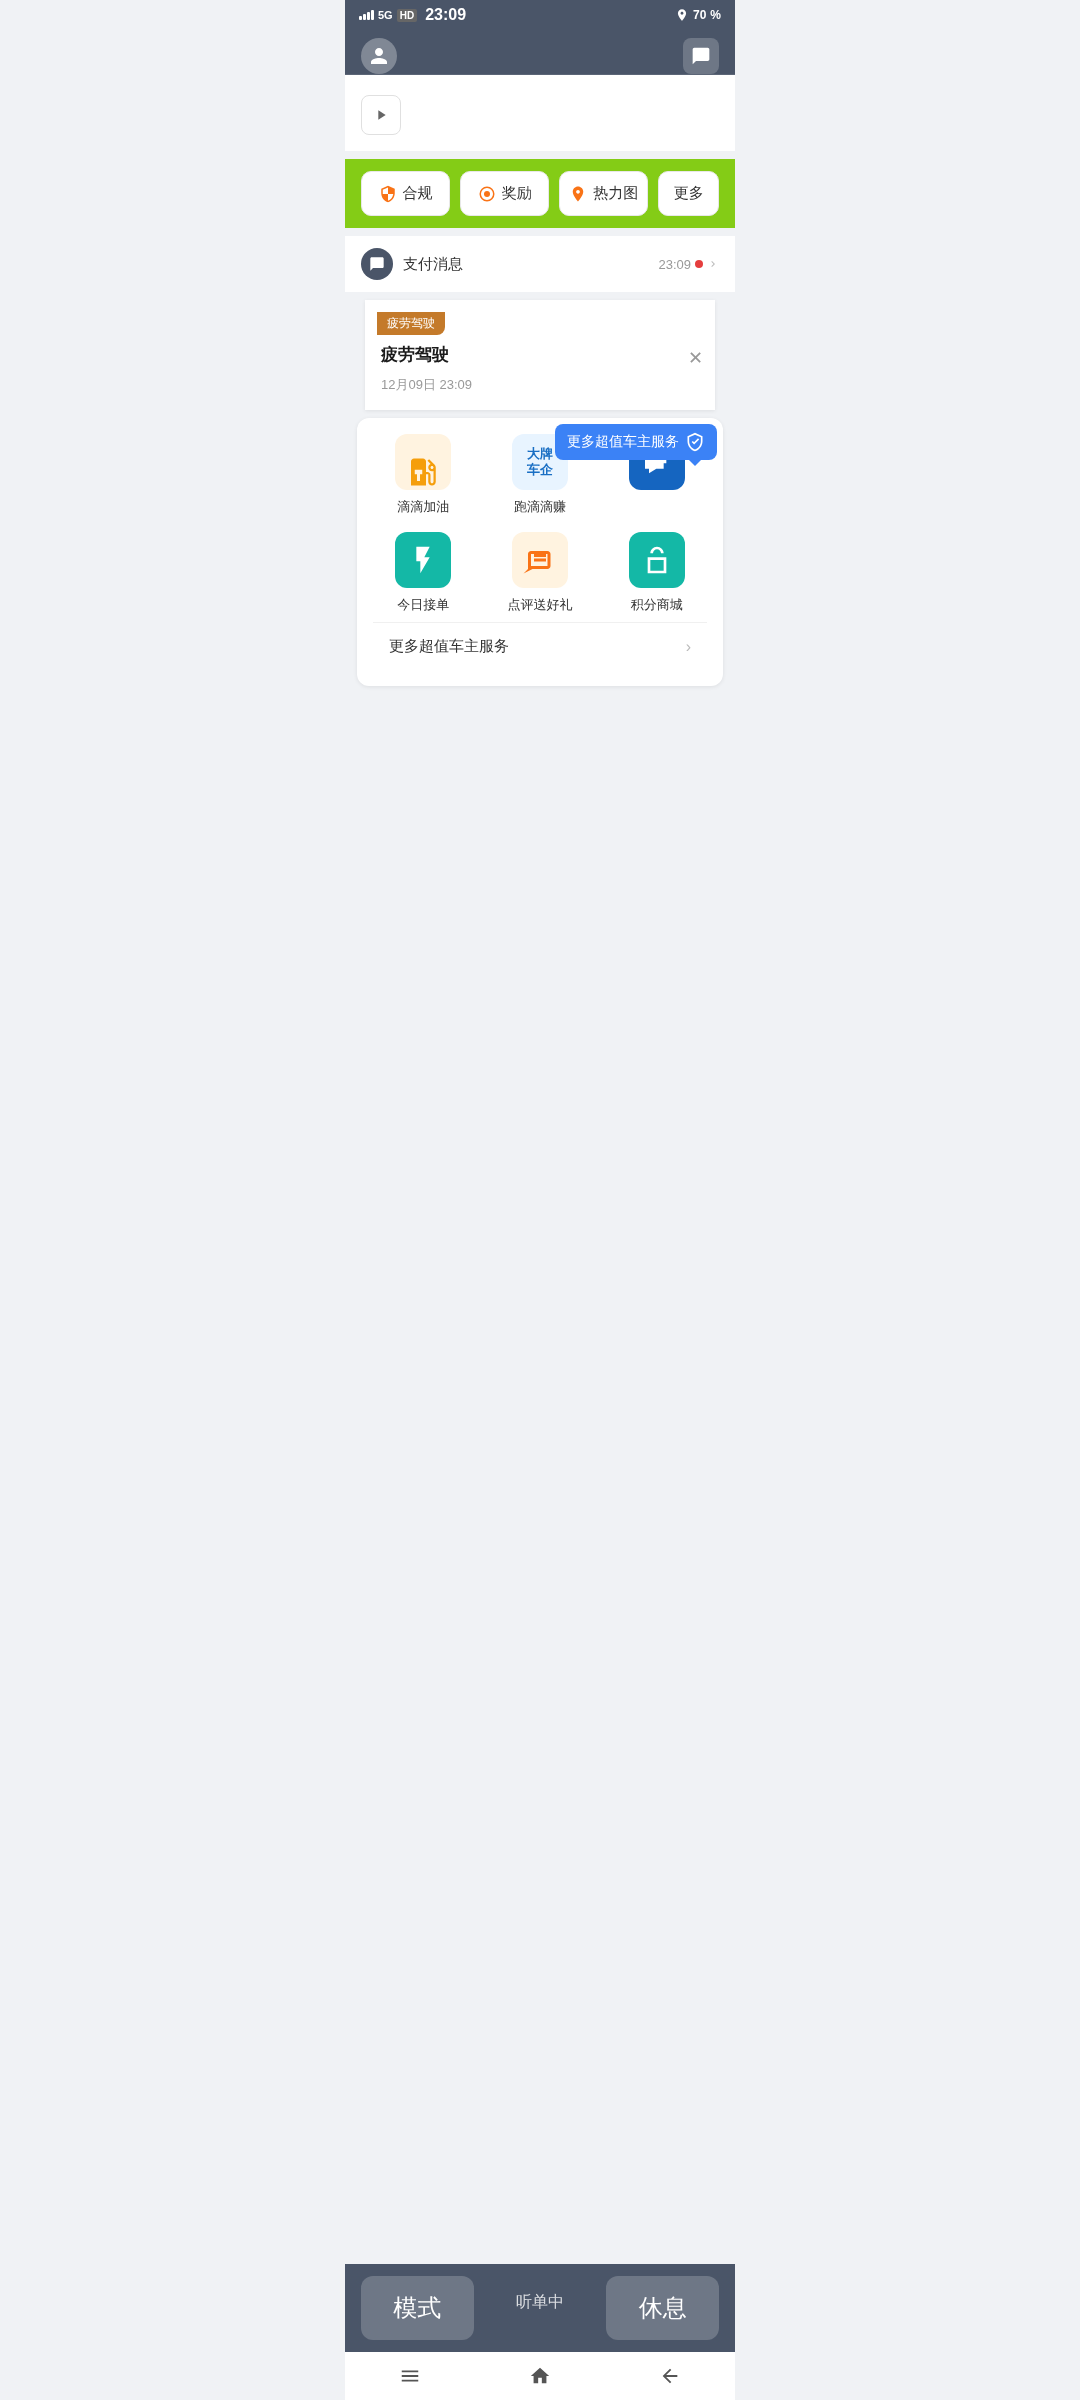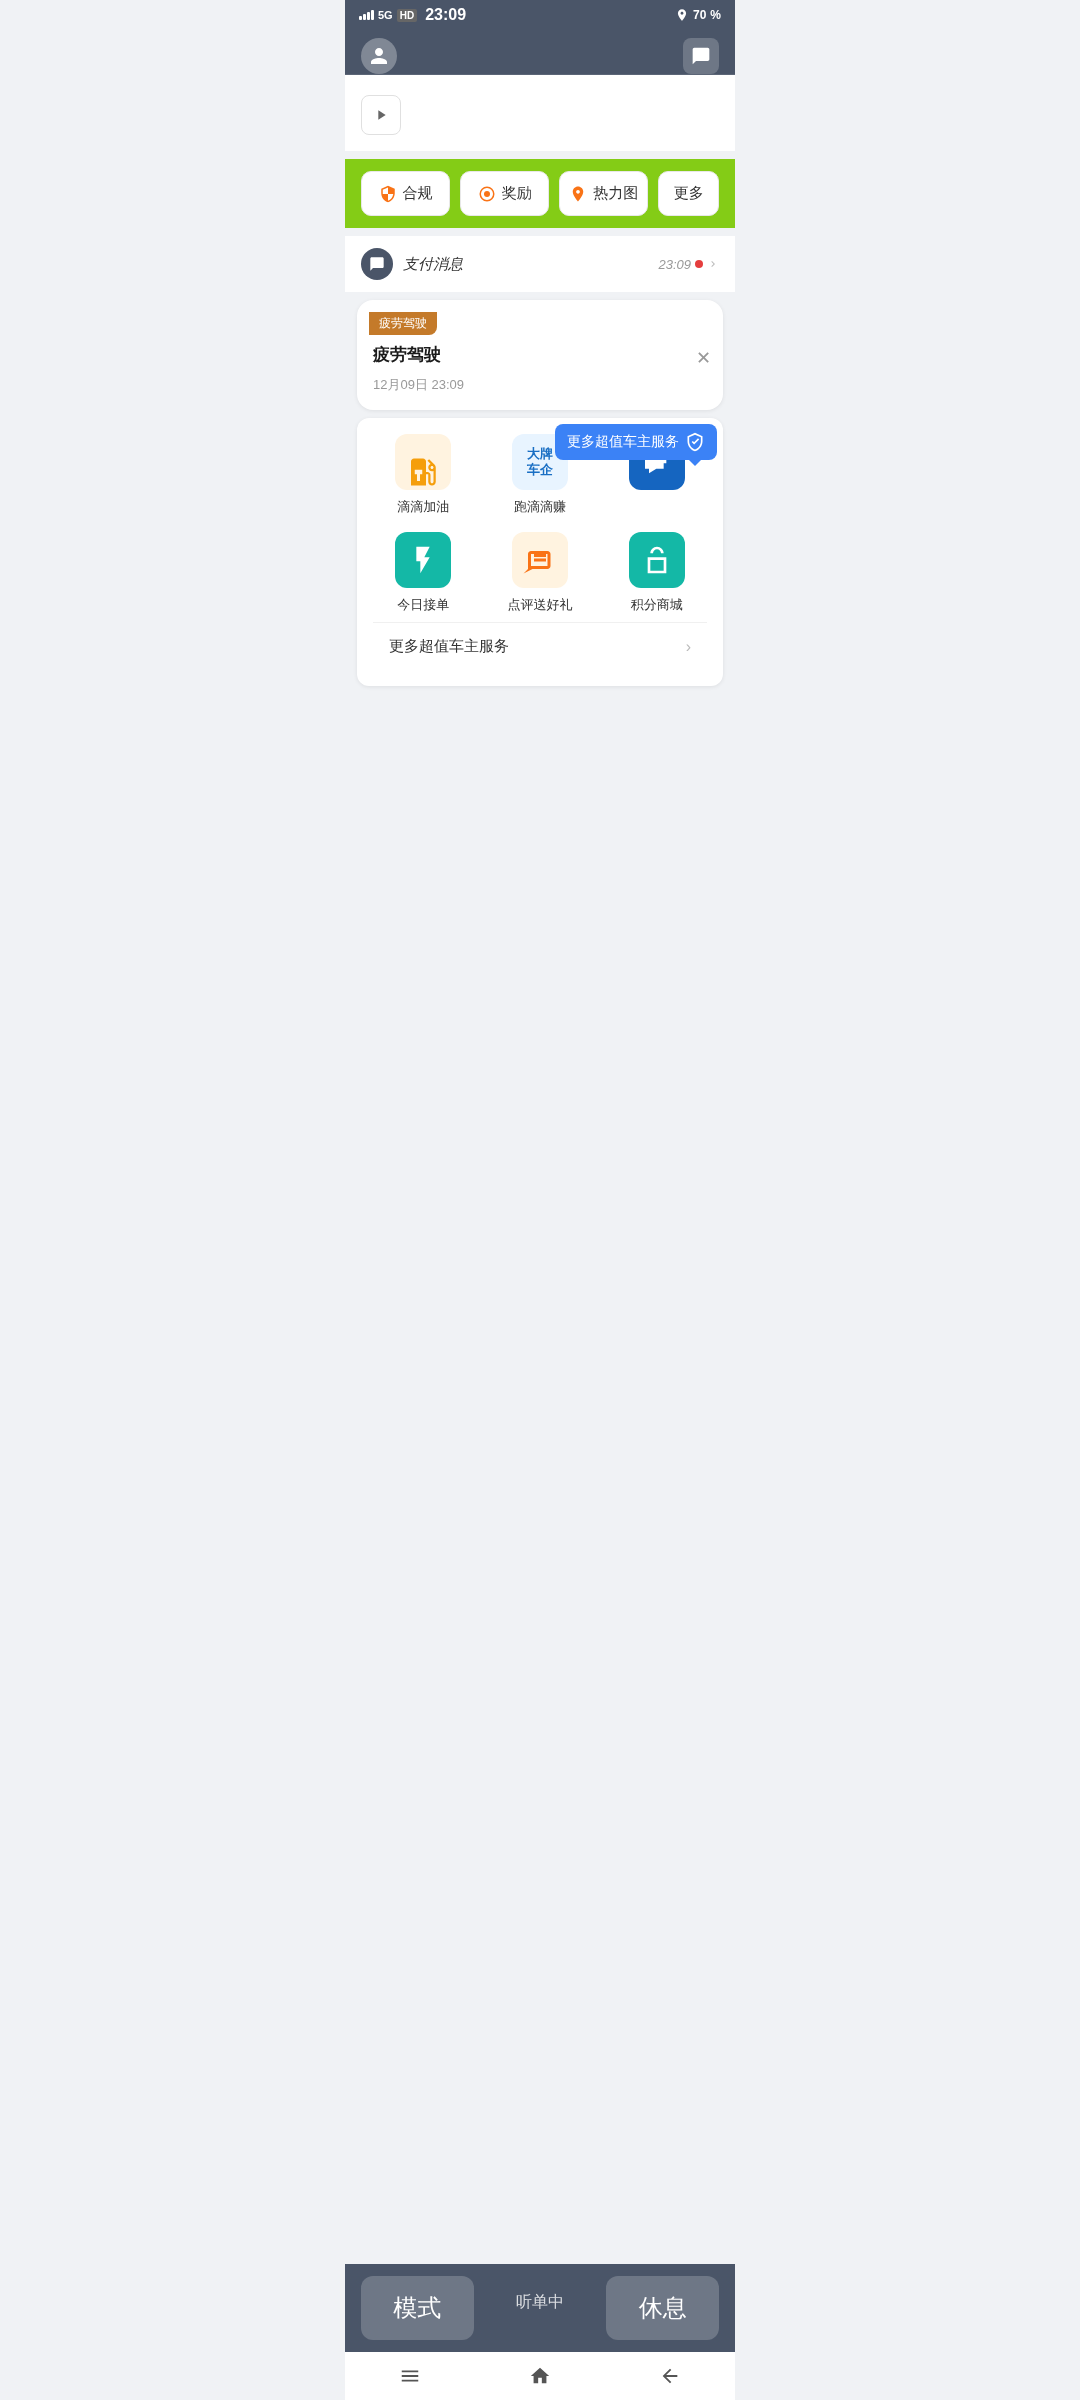--- a/index.html
+++ b/index.html
@@ -153,21 +153,20 @@
     .action-btn svg { width: 18px; height: 18px; }
     .action-btn.more { flex: 0.6; }
 
     
     .message-banner {
       background: white;
       padding: 12px 16px;
       display: flex;
       align-items: center;
       margin-top: 8px;
-      font-style: italic;
     }
     .msg-icon {
       width: 32px;
       height: 32px;
       border-radius: 50%;
       background: #4a5568;
       display: flex;
       align-items: center;
       justify-content: center;
       margin-right: 10px;
@@ -185,22 +184,22 @@
     .msg-dot {
       width: 8px;
       height: 8px;
       background: #e53e3e;
       border-radius: 50%;
     }
 
     
     .card {
       background: white;
-      border-radius: 16px;
-      margin: 8px 12px;
+      border-radius: 0;
+      margin: 8px 20px;
       overflow: hidden;
       box-shadow: 0 1px 4px rgba(0,0,0,0.08);
     }
     .card-tag {
       display: inline-block;
       background: #c47a2a;
       color: white;
       font-size: 12px;
       padding: 3px 10px;
       border-radius: 0 0 8px 0;

